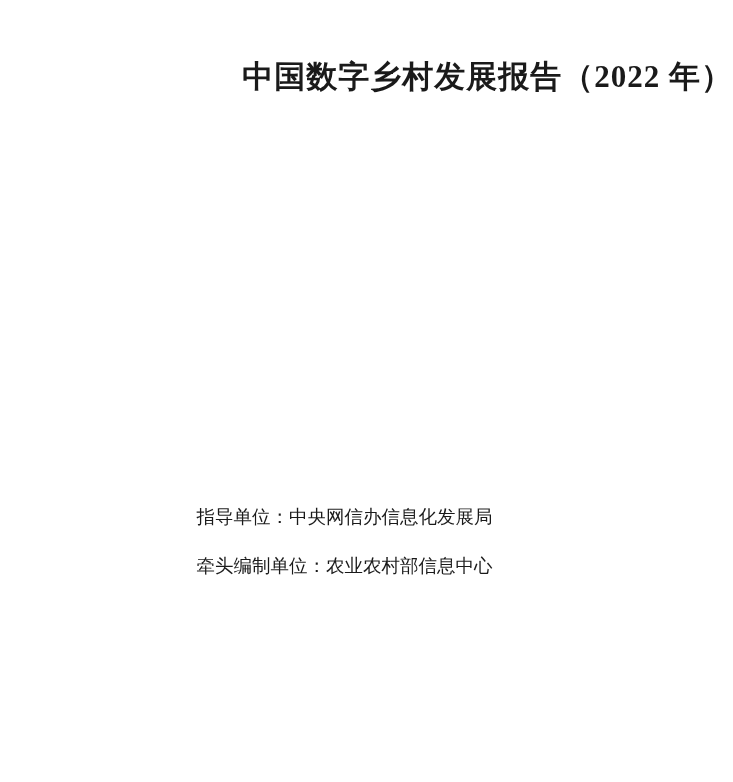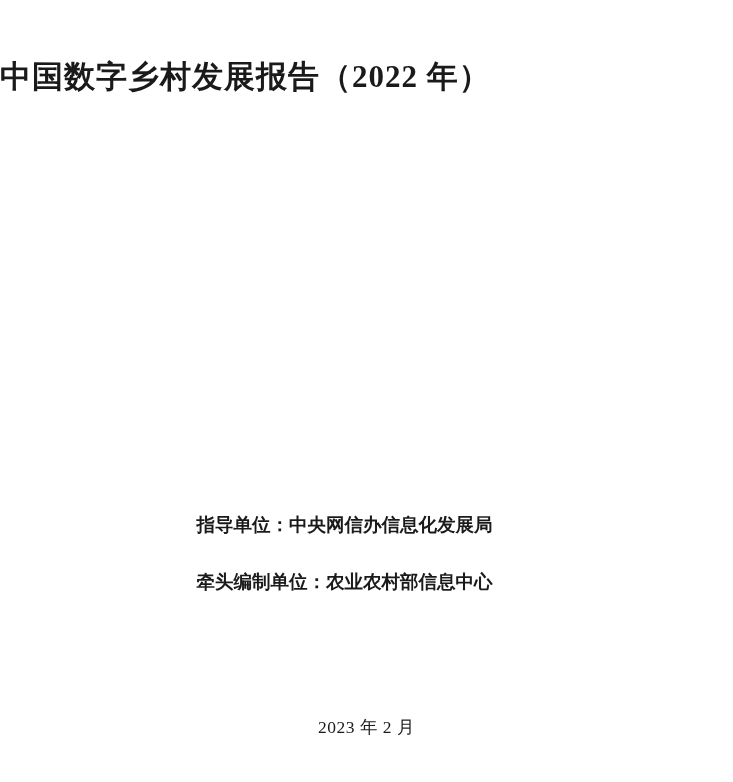--- a/index.html
+++ b/index.html
@@ -20,46 +20,45 @@
     position: absolute;
     inset: 0;
     background: #ffffff;
   }
 
   .doc-title {
     position: absolute;
     top: 34px;
     left: 0;
     right: 0;
-    text-align: left;
+    text-align: right;
     font-size: 31px;
     font-weight: bold;
     letter-spacing: 1px;
     line-height: 1.4;
     white-space: nowrap;
   }
 
   .credits {
     position: absolute;
     top: 500px;
     left: 0;
     right: 0;
     text-align: center;
     font-size: 18.5px;
     line-height: 1.0;
   }
 
   .credit-line {
     display: block;
     white-space: nowrap;
-    margin: 16px auto;
+    margin: 8px auto;
     width: 340px;
     text-align: left;
     padding-bottom: 22px;
-    font-weight: bold;
   }
 
   .credit-line.indented {
     padding-left: 104px;
   }
 
   .doc-date {
     position: absolute;
     top: 715px;
     left: 0;
@@ -75,15 +74,14 @@
 
 <div class="page">
 
   <h1 class="doc-title">中国数字乡村发展报告（2022 年）</h1>
 
   <div class="credits">
     <span class="credit-line">指导单位：中央网信办信息化发展局</span>
     <span class="credit-line">牵头编制单位：农业农村部信息中心</span>
   </div>
 
-  <div class="doc-date">2023 年 2 月</div>
 
 </div>
 
 </body></html>

